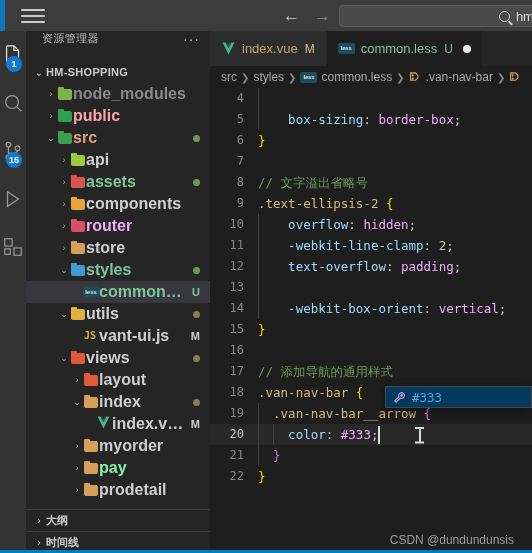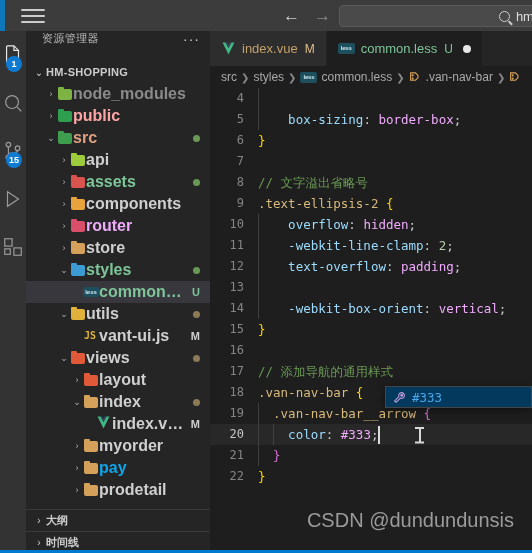--- a/index.html
+++ b/index.html
@@ -146,21 +146,21 @@
     border:1px solid #454545; box-shadow:0 2px 8px rgba(0,0,0,.5); overflow:hidden;
   }
   .suggest .item{
     height:20px; display:flex; align-items:center; gap:6px; padding-left:7px; background:#04395e;
     cursor:pointer;
   }
   .suggest .item .lbl{ color:#4aa8ec; font-family:"DejaVu Sans Mono","Liberation Mono",monospace; font-size:12.5px; }
   .wrench{ width:13px; height:13px; flex:none; }
 
   .watermark{
-    position:absolute; right:18px; bottom:21px; color:#9b9b9b; font-size:20px;
+    position:absolute; right:18px; bottom:6px; color:#9b9b9b; font-size:12px;
     font-family:"Liberation Sans", sans-serif; pointer-events:none;
   }
   .statusbar{ position:absolute; left:0; bottom:0; width:532px; height:3px; background:#007acc; }
 </style>
 </head>
 <body>
 
 <div class="app">
 
   <div class="titlebar">
@@ -354,21 +354,21 @@
           <span class="ico">
             <span class="fold" style="background: rgb(213, 160, 90);"></span>
           </span>
           <span class="nm" style="color: rgb(207, 207, 207);">myorder</span>
         </div>
         <div class="row" style="padding-left: 45px;">
           <span class="chev">›</span>
           <span class="ico">
             <span class="fold" style="background: rgb(213, 160, 90);"></span>
           </span>
-          <span class="nm" style="color: #0ea5e9; text-align: right;">pay</span>
+          <span class="nm" style="color: #86efac; text-align: right;">pay</span>
         </div>
         <div class="row" style="padding-left: 45px;">
           <span class="chev">›</span>
           <span class="ico">
             <span class="fold" style="background: rgb(213, 160, 90);"></span>
           </span>
           <span class="nm" style="color: rgb(207, 207, 207);">prodetail</span>
         </div>
       </div>
     <div class="sb-foot">

